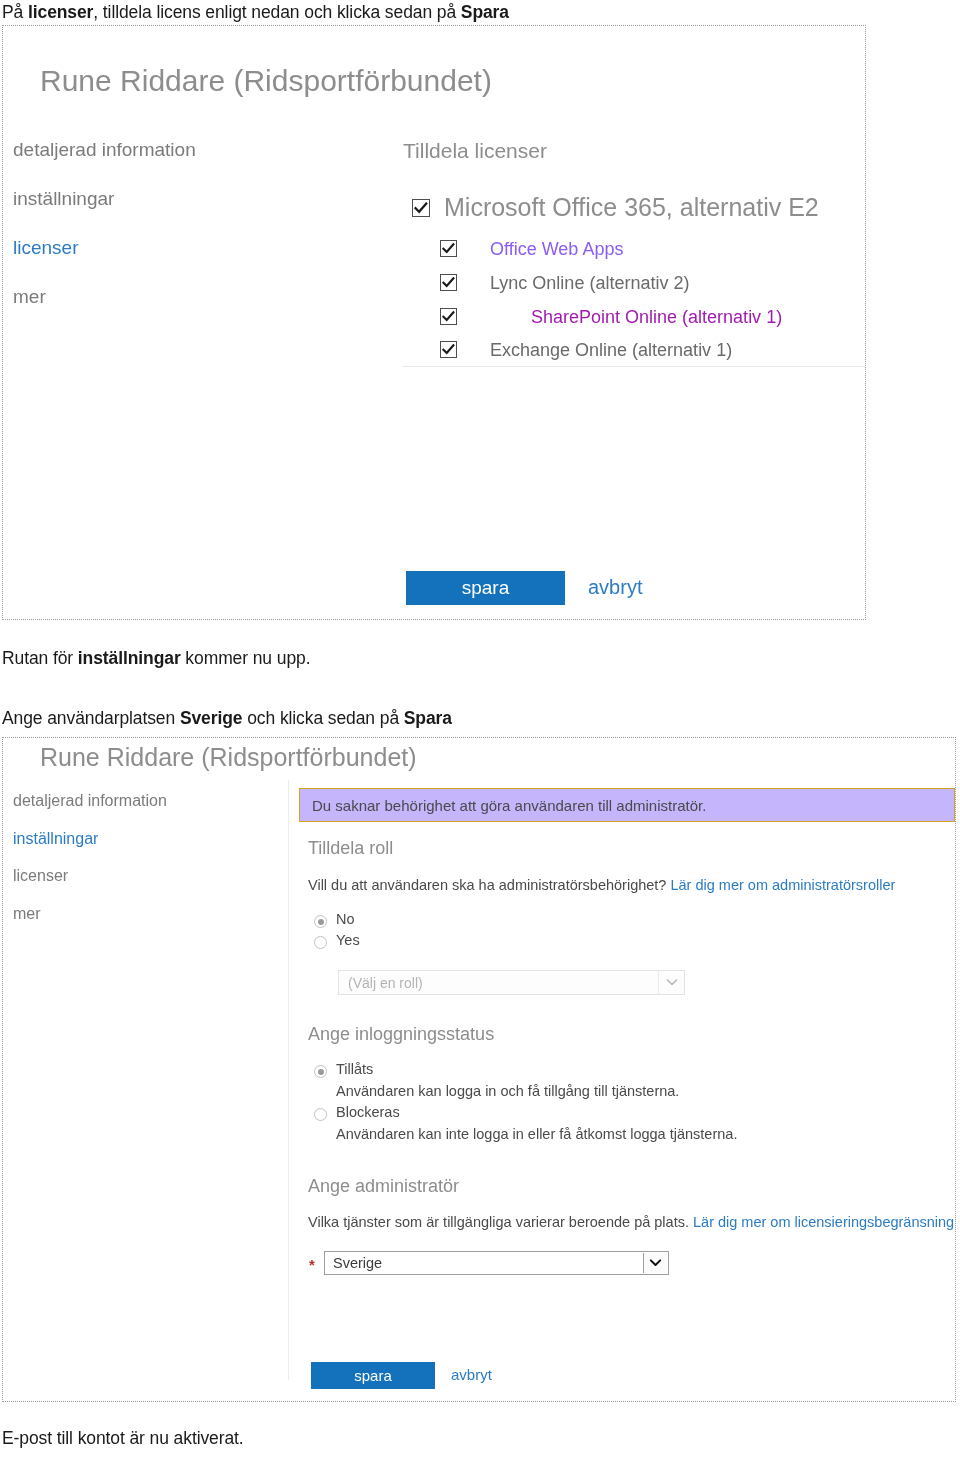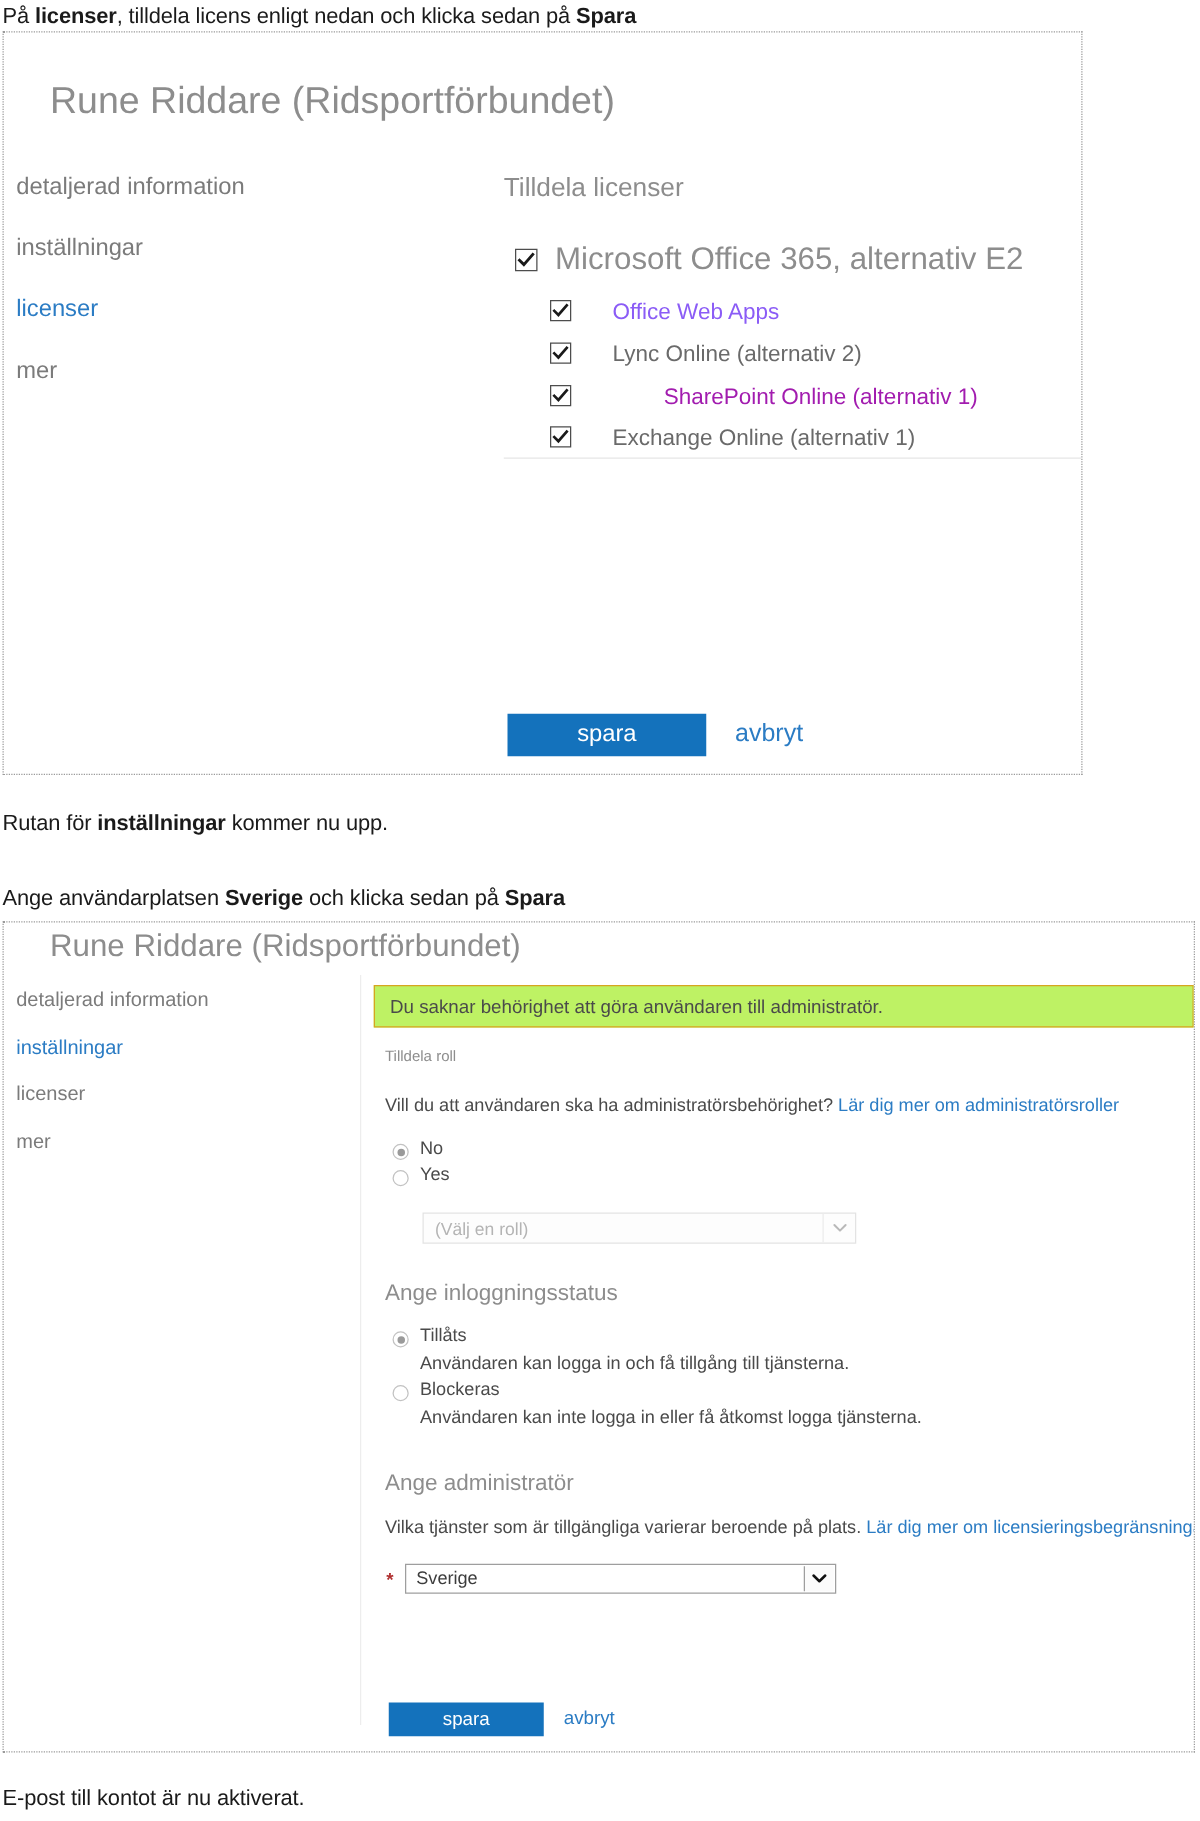--- a/index.html
+++ b/index.html
@@ -123,21 +123,21 @@
   .vr {
     position: absolute;
     background: #ededed;
     width: 1px;
   }
 
   
   .notice {
     position: absolute;
     border: 1px solid #d6a520;
-    background: #bef264;
+    background: #c4b5fd;
     display: flex;
     align-items: center;
   }
   .notice span {
     color: #4a4a4a;
     white-space: nowrap;
   }
 
   
   .combo-disabled {
@@ -268,21 +268,21 @@
       <div class="nav-item active" style="left:10px; top:92px; font-size:16px;">inställningar</div>
       <div class="nav-item" style="left:10px; top:129px; font-size:16px;">licenser</div>
       <div class="nav-item" style="left:10px; top:167px; font-size:16px;">mer</div>
 
       <div class="vr" style="left:285px; top:42px; height:600px;"></div>
 
       <div class="notice" style="left:296px; top:50px; width:656px; height:34px;">
         <span style="padding-left:12px; font-size:15px;">Du saknar behörighet att göra användaren till administratör.</span>
       </div>
 
-      <div class="section-head" style="left:305px; top:100px; font-size:12px;">Tilldela roll</div>
+      <div class="section-head" style="left:305px; top:100px; font-size:18px;">Tilldela roll</div>
 
       <div class="body-text" style="left:305px; top:139px; font-size:14.5px;">
         <span>Vill du att användaren ska ha administratörsbehörighet? </span><span class="link">Lär dig mer om administratörsroller</span>
       </div>
 
       <div class="radio" style="left:311px; top:177px; width:13px; height:13px;">
         <span class="dot" style="width:6px; height:6px;"></span>
       </div>
       <div class="body-text" style="left:333px; top:173px; font-size:14.5px;">No</div>
 

